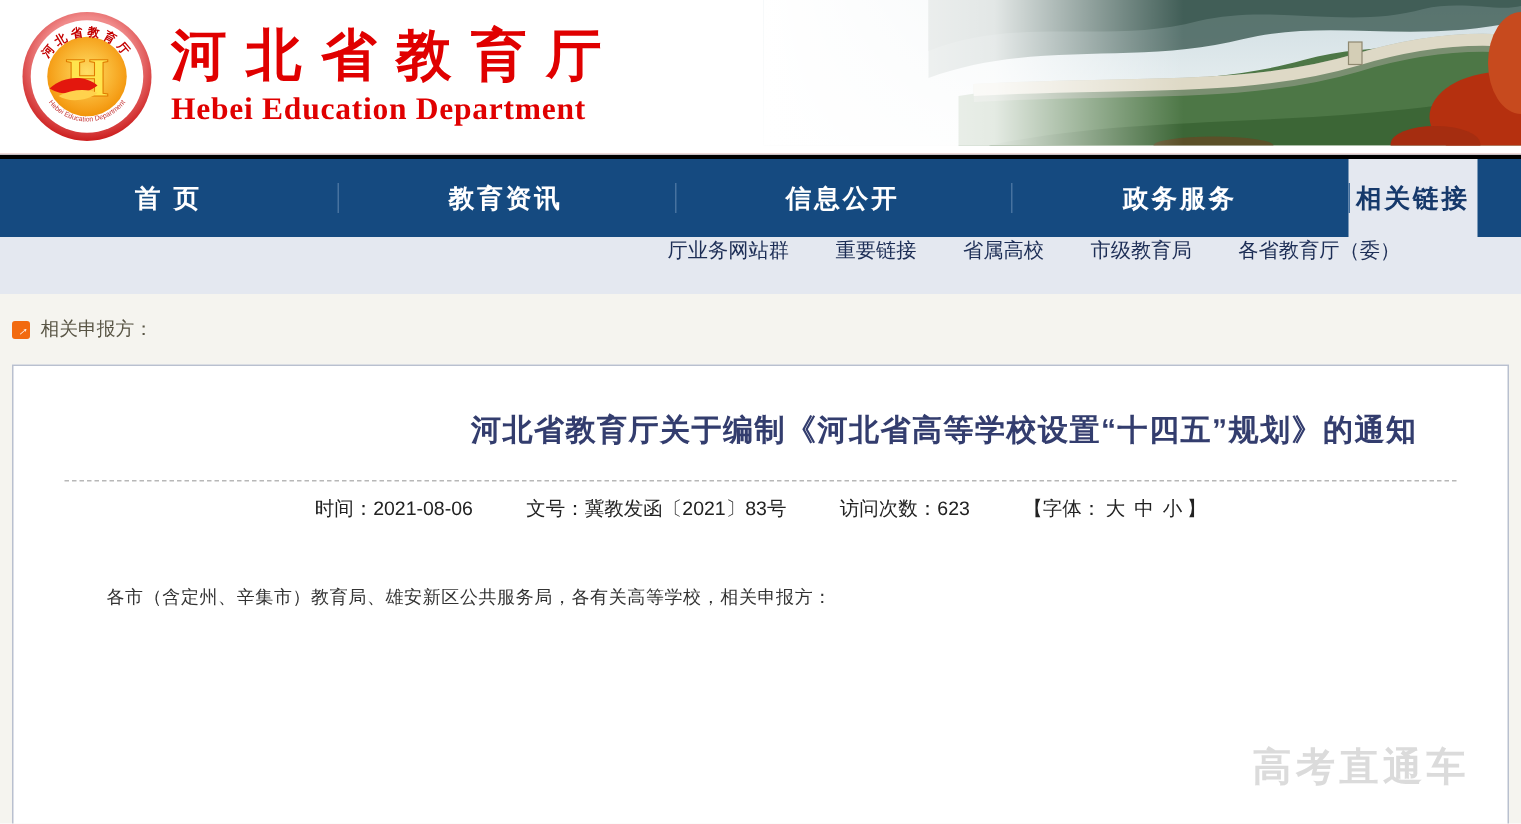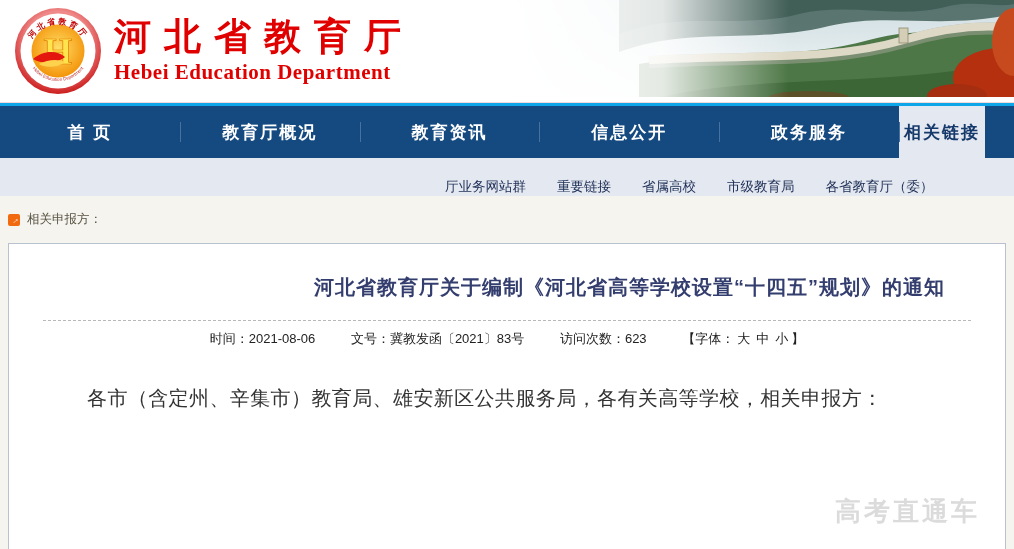--- a/index.html
+++ b/index.html
@@ -25,40 +25,40 @@
   }
   .brand-en {
     color:#e00000; font-size:21px; font-weight:bold;
     font-family:"Liberation Serif", serif; letter-spacing:0.5px;
     margin-top:2px;
   }
   .banner { position:absolute; right:0; top:0; width:505px; height:97px; z-index:1; }
 
   
   .nav {
-    height:55px; background:#154a80; border-top:3px solid #0ea5e9;
+    height:55px; background:#154a80; border-top:3px solid #000000;
     display:flex; align-items:stretch;
   }
   .nav-item {
     flex:1; display:flex; align-items:center; justify-content:center;
     color:#ffffff; font-size:17px; font-weight:bold; letter-spacing:2px;
     position:relative; cursor:pointer; white-space:nowrap;
   }
   .nav-item + .nav-item::before {
     content:""; position:absolute; left:0; top:16px; height:20px; width:1px;
     background:#47729f;
   }
   .nav-item.tab {
     flex:none; width:86px; background:#e4e8f0; color:#16396b;
   }
   .nav-filler { flex:none; width:29px; background:#154a80; }
 
   
   .subnav {
-    height:38px; background:#e4e8f0; display:flex; align-items:flex-end;
+    height:38px; background:#e4e8f0; display:flex; align-items:flex-start;
     padding-left:445px; gap:31px;
     font-size:13.5px; color:#1c2d55; white-space:nowrap;
   }
   .subnav-item { cursor:pointer; }
 
   
   .breadcrumb {
     height:47px; display:flex; align-items:center; padding-left:8px;
     font-size:12.5px; color:#585444;
   }
@@ -79,21 +79,21 @@
     text-align:right; color:#333d6e; font-size:20px; font-weight:bold;
     letter-spacing:1px; line-height:26px; margin:0 60px;
   }
   .dashed-sep { border:none; border-bottom:1px dashed #b8b8b8; margin:20px 34px 0; }
   .meta {
     text-align:center; margin-top:10px; font-size:13px; color:#222222;
     height:16px; line-height:16px;
   }
   .meta-group { margin:0 16px; white-space:nowrap; }
   .font-link { cursor:pointer; margin:0 3px; }
-  .body-text { padding:0 38px; font-size:20px; color:#333333; }
+  .body-text { padding:0 38px; font-size:12px; color:#333333; }
   .body-text p {
     margin:0; text-indent:2em; letter-spacing:0.4px; line-height:31px;
   }
   .p1 { margin-top:36px !important; }
   .p2 { margin-top:26px !important; }
   .watermark {
     position:absolute; top:250px; right:25px;
     font-size:26px; letter-spacing:3px; color:#bfbfbf; opacity:0.55;
     font-weight:bold; pointer-events:none;
   }
@@ -159,21 +159,20 @@
     <ellipse cx="492" cy="78" rx="48" ry="30" fill="#b5300f"></ellipse>
     <ellipse cx="505" cy="42" rx="22" ry="34" fill="#c74a1e"></ellipse>
     <ellipse cx="448" cy="96" rx="30" ry="12" fill="#a52d10"></ellipse>
     <ellipse cx="300" cy="97" rx="40" ry="6" fill="#7a3a1a" opacity="0.5"></ellipse>
     <rect width="280" height="97" fill="url(#fadeL)"></rect>
   </svg>
 </div>
 
 <div class="nav">
   <div class="nav-item">首 页</div>
-  <div class="nav-item">教育厅概况</div>
   <div class="nav-item">教育资讯</div>
   <div class="nav-item">信息公开</div>
   <div class="nav-item">政务服务</div>
   <div class="nav-item tab">相关链接</div>
   <div class="nav-filler"></div>
 </div>
 
 <div class="subnav">
   <span class="subnav-item">厅业务网站群</span>
   <span class="subnav-item">重要链接</span>

